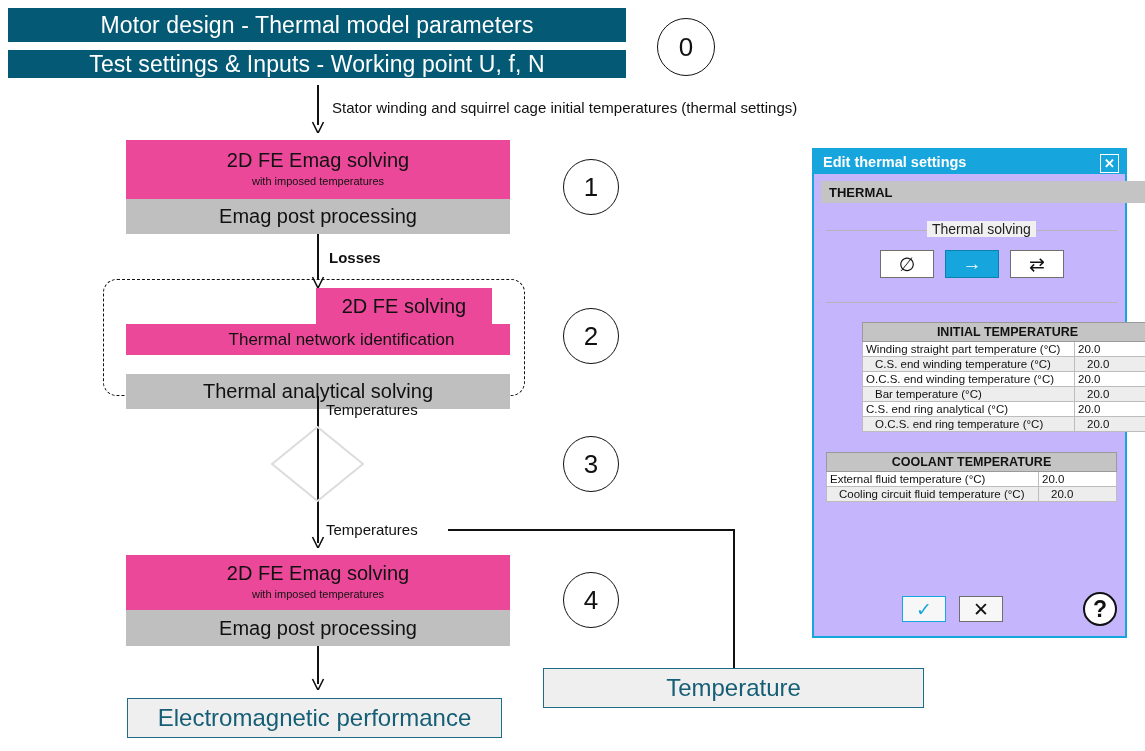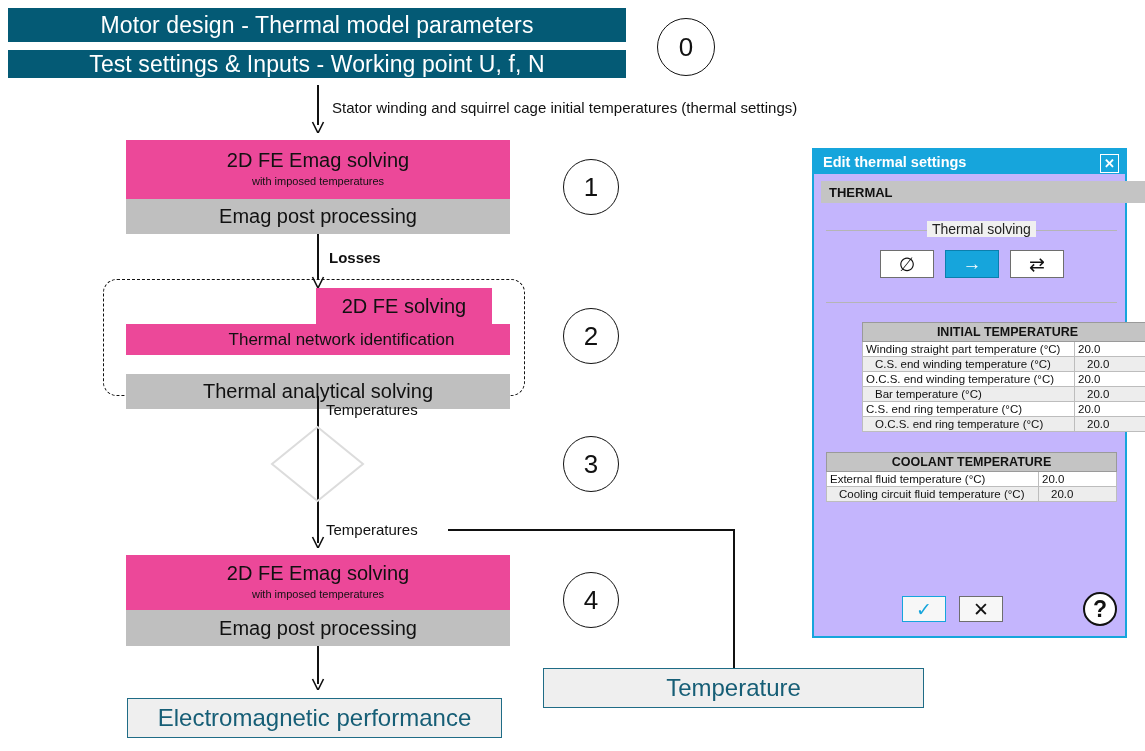--- a/index.html
+++ b/index.html
@@ -262,21 +262,21 @@
             </tr>
           <tr>
               <td class="lab">O.C.S. end winding temperature (°C)</td>
               <td>20.0</td>
             </tr>
           <tr class="alt">
               <td class="lab">Bar temperature (°C)</td>
               <td>20.0</td>
             </tr>
           <tr>
-              <td class="lab">C.S. end ring temperature (°C)</td>
+              <td class="lab">C.S. end ring analytical (°C)</td>
               <td>20.0</td>
             </tr>
           <tr class="alt">
               <td class="lab">O.C.S. end ring temperature (°C)</td>
               <td>20.0</td>
             </tr>
         </tbody>
       </table>
     </div>
 

